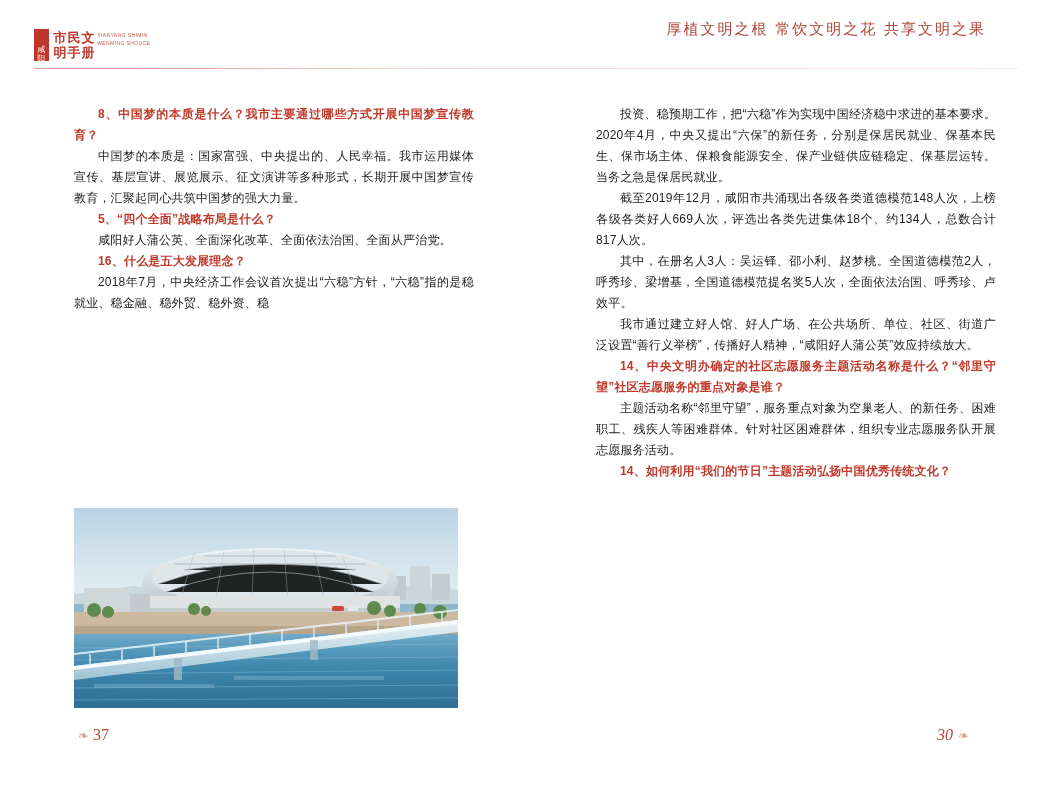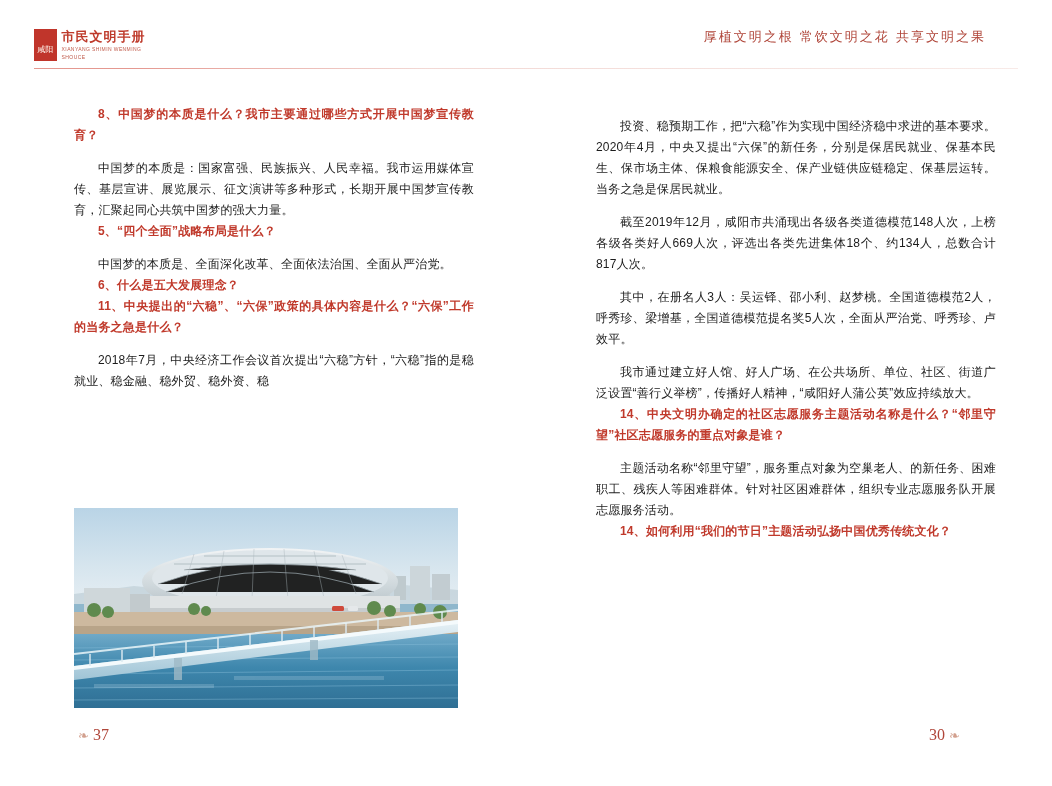--- a/index.html
+++ b/index.html
@@ -47,21 +47,21 @@
     line-height: 9px;
     text-align: center;
     padding: 16px 1px;
     box-sizing: border-box;
     letter-spacing: 0px;
     font-family: "DejaVu Sans", sans-serif;
   }
   .logo-text-wrap {
     margin-left: 5px;
     display: flex;
-    flex-direction: column;
+    flex-direction: row;
     justify-content: center;
   }
   .logo-title {
     color: #be3a2b;
     font-size: 13px;
     font-weight: bold;
     letter-spacing: 1px;
     line-height: 15px;
     font-family: "DejaVu Sans", sans-serif;
   }
@@ -69,23 +69,23 @@
     color: #c05a4a;
     font-size: 5px;
     letter-spacing: 0.4px;
     line-height: 8px;
     margin-top: 1px;
     font-family: "Liberation Sans", sans-serif;
   }
   .header-slogan {
     position: absolute;
     right: 66px;
-    top: 28px;
+    top: 20px;
     color: #b0463a;
-    font-size: 13px;
+    font-size: 15px;
     letter-spacing: 2px;
     font-family: "DejaVu Sans", sans-serif;
     white-space: nowrap;
   }
   .header-rule {
     position: absolute;
     left: 34px;
     top: 68px;
     width: 984px;
     height: 1px;
@@ -112,21 +112,20 @@
     letter-spacing: 0.2px;
   }
   p.q {
     color: #c0392b;
     font-weight: bold;
     text-indent: 2em;
   }
   p.a {
     color: #1c1c1c;
     text-indent: 2em;
-    margin-top: 12px;
   }
 
   
   .photo {
     position: absolute;
     left: 74px;
     top: 508px;
     width: 384px;
     height: 200px;
     overflow: hidden;
@@ -139,21 +138,21 @@
     position: absolute;
     bottom: 42px;
     display: flex;
     align-items: center;
     gap: 4px;
     color: #b0463a;
     font-size: 16px;
     font-family: "Liberation Serif", serif;
   }
   .folio-left { left: 78px; }
-  .folio-right { right: 92px; }
+  .folio-right { right: 84px; font-style: italic; }
   .orn {
     color: #d2a08e;
     font-size: 13px;
     line-height: 1;
   }
 </style>
 </head>
 <body>
 
 <div class="page">
@@ -165,32 +164,31 @@
         <div class="logo-title">市民文明手册</div>
         <div class="logo-sub">XIANYANG SHIMIN WENMING SHOUCE</div>
       </div>
     </div>
     <div class="header-slogan">厚植文明之根  常饮文明之花  共享文明之果</div>
     <div class="header-rule"></div>
   </div>
 
   <div class="col col-left">
     <p class="q">8、中国梦的本质是什么？我市主要通过哪些方式开展中国梦宣传教育？</p>
-    <p class="a">中国梦的本质是：国家富强、民族振兴、人民幸福。我市运用媒体宣传、基层宣讲、展览展示、征文演讲等多种形式，长期开展中国梦宣传教育，汇聚起同心共筑中国梦的强大力量。</p>
+    <p class="a">中国梦的本质是：国家富强、中央提出的、人民幸福。我市运用媒体宣传、基层宣讲、展览展示、征文演讲等多种形式，长期开展中国梦宣传教育，汇聚起同心共筑中国梦的强大力量。</p>
     <p class="q">5、“四个全面”战略布局是什么？</p>
-    <p class="a">中国梦的本质是、全面深化改革、全面依法治国、全面从严治党。</p>
-    <p class="q">6、什么是五大发展理念？</p>
-    <p class="q">11、中央提出的“六稳”、“六保”政策的具体内容是什么？“六保”工作的当务之急是什么？</p>
+    <p class="a">咸阳好人蒲公英、全面深化改革、全面依法治国、全面从严治党。</p>
+    <p class="q">16、什么是五大发展理念？</p>
     <p class="a">2018年7月，中央经济工作会议首次提出“六稳”方针，“六稳”指的是稳就业、稳金融、稳外贸、稳外资、稳</p>
   </div>
 
   <div class="col col-right">
     <p class="a">投资、稳预期工作，把“六稳”作为实现中国经济稳中求进的基本要求。2020年4月，中央又提出“六保”的新任务，分别是保居民就业、保基本民生、保市场主体、保粮食能源安全、保产业链供应链稳定、保基层运转。当务之急是保居民就业。</p>
     <p class="a">截至2019年12月，咸阳市共涌现出各级各类道德模范148人次，上榜各级各类好人669人次，评选出各类先进集体18个、约134人，总数合计817人次。</p>
-    <p class="a">其中，在册名人3人：吴运铎、邵小利、赵梦桃。全国道德模范2人，呼秀珍、梁增基，全国道德模范提名奖5人次，全面从严治党、呼秀珍、卢效平。</p>
+    <p class="a">其中，在册名人3人：吴运铎、邵小利、赵梦桃。全国道德模范2人，呼秀珍、梁增基，全国道德模范提名奖5人次，全面依法治国、呼秀珍、卢效平。</p>
     <p class="a">我市通过建立好人馆、好人广场、在公共场所、单位、社区、街道广泛设置“善行义举榜”，传播好人精神，“咸阳好人蒲公英”效应持续放大。</p>
     <p class="q">14、中央文明办确定的社区志愿服务主题活动名称是什么？“邻里守望”社区志愿服务的重点对象是谁？</p>
     <p class="a">主题活动名称“邻里守望”，服务重点对象为空巢老人、的新任务、困难职工、残疾人等困难群体。针对社区困难群体，组织专业志愿服务队开展志愿服务活动。</p>
     <p class="q">14、如何利用“我们的节日”主题活动弘扬中国优秀传统文化？</p>
 
   </div>
 
   <div class="photo">
     <svg width="384" height="200" viewBox="0 0 384 200" xmlns="http://www.w3.org/2000/svg">
       <defs>

